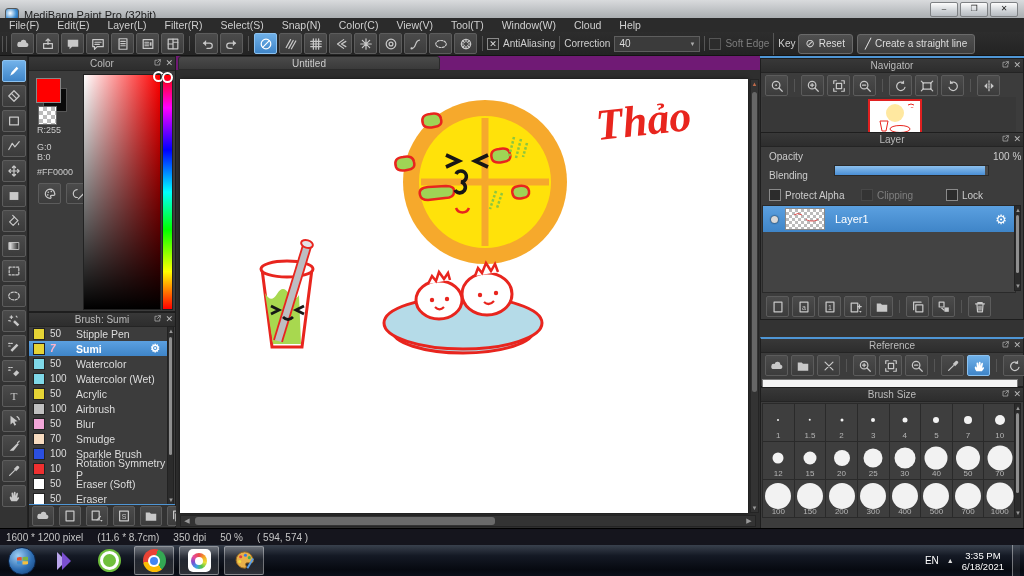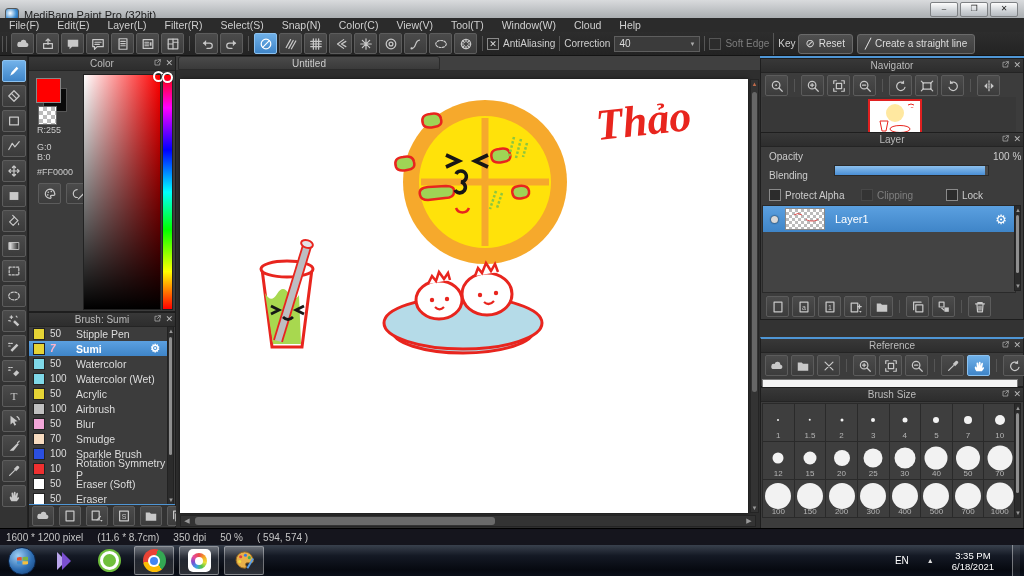--- a/index.html
+++ b/index.html
@@ -60,21 +60,21 @@
   
   .brow{height:15px;display:flex;align-items:center;padding-left:4px;box-sizing:border-box;font-size:10.5px;color:#ddd;flex:none;}
   .brow.sel{background:linear-gradient(#5ba0e0,#3f85c8);color:#fff;font-weight:bold;}
   .bswatch{width:10px;height:10px;border:1px solid #222;margin-right:5px;flex:none;}
   .bval{width:26px;flex:none;font-size:10px;}
   .brow .gear{margin-left:auto;margin-right:8px;color:#fff;font-size:11px;}
   .vsb{background:#2b2b2b;border:1px solid #222;box-sizing:border-box;}
   .vsb .thumb{position:absolute;left:1px;right:1px;background:#8f8f8f;border-radius:3px;}
   .vsb .ar{position:absolute;left:0;right:0;text-align:center;font-size:6px;color:#999;line-height:8px;}
   
-  .cv-tabbar{left:176px;top:56px;width:584px;height:14px;background:#404040;border-bottom:4px solid #86efac;}
+  .cv-tabbar{left:176px;top:56px;width:584px;height:14px;background:#701a75;border-bottom:4px solid #86efac;}
   .cv-tab{position:absolute;left:2px;top:0;width:262px;height:14px;background:linear-gradient(#4a4a4a,#3a3a3a);
           border:1px solid #2a2a2a;box-sizing:border-box;color:#ccc;font-size:10px;text-align:center;line-height:13px;border-radius:3px 3px 0 0;}
   .cv-area{left:176px;top:70px;width:584px;height:458px;background:#2e2e2e;}
   .cv-white{position:absolute;left:4px;top:9px;width:568px;height:434px;background:#fff;box-shadow:0 0 4px rgba(0,0,0,.6);}
   .hsb{position:absolute;left:4px;top:445px;width:576px;height:12px;background:#333;border:1px solid #242424;box-sizing:border-box;display:flex;align-items:center;}
   .hsb .arr{width:12px;font-size:7px;color:#999;text-align:center;}
   .hsb .track{flex:1;position:relative;height:100%;}
   .hsb .hthumb{position:absolute;left:2px;top:1px;height:8px;width:300px;background:#6a6a6a;border-radius:3px;}
   .cv-vsb{position:absolute;left:574px;top:9px;width:9px;height:434px;background:#333;border:1px solid #242424;box-sizing:border-box;}
   
@@ -96,21 +96,21 @@
   
   .statusbar{left:0;top:528px;width:1024px;height:17px;background:#15151d;border-top:1px solid #000;display:flex;align-items:center;
              color:#c6c6c6;font-size:10px;white-space:nowrap;overflow:hidden;}
   .statusbar span{margin-right:14px;}
   
   .taskbar{left:0;top:545px;width:1024px;height:31px;background:linear-gradient(#39414d,#141924 35%,#060910 80%,#0a0f1a);display:flex;align-items:center;}
   .tb-item{width:40px;height:29px;display:flex;align-items:center;justify-content:center;margin-left:5px;flex:none;border-radius:2px;box-sizing:border-box;}
   .tb-item.open{background:linear-gradient(rgba(255,255,255,.28),rgba(255,255,255,.08) 45%,rgba(255,255,255,.16));border:1px solid rgba(255,255,255,.35);}
   .orb{width:26px;height:26px;border-radius:50%;background:radial-gradient(circle at 35% 30%,#9fd0f5,#2f6fb4 55%,#123a6e);border:1px solid #0b2347;
        display:flex;align-items:center;justify-content:center;}
-  .tray{margin-left:auto;display:flex;align-items:center;gap:18px;padding-right:4px;color:#fff;}
+  .tray{margin-left:auto;display:flex;align-items:center;gap:8px;padding-right:4px;color:#fff;}
   .clock{text-align:center;font-size:9.5px;line-height:11px;color:#fff;}
   .showdesk{width:7px;height:31px;border-left:1px solid rgba(255,255,255,.4);background:rgba(255,255,255,.06);}
 </style>
 </head>
 <body>
 
 <div id="app">
 
   <div class="abs titlebar">
     <div class="app-ico"></div>

